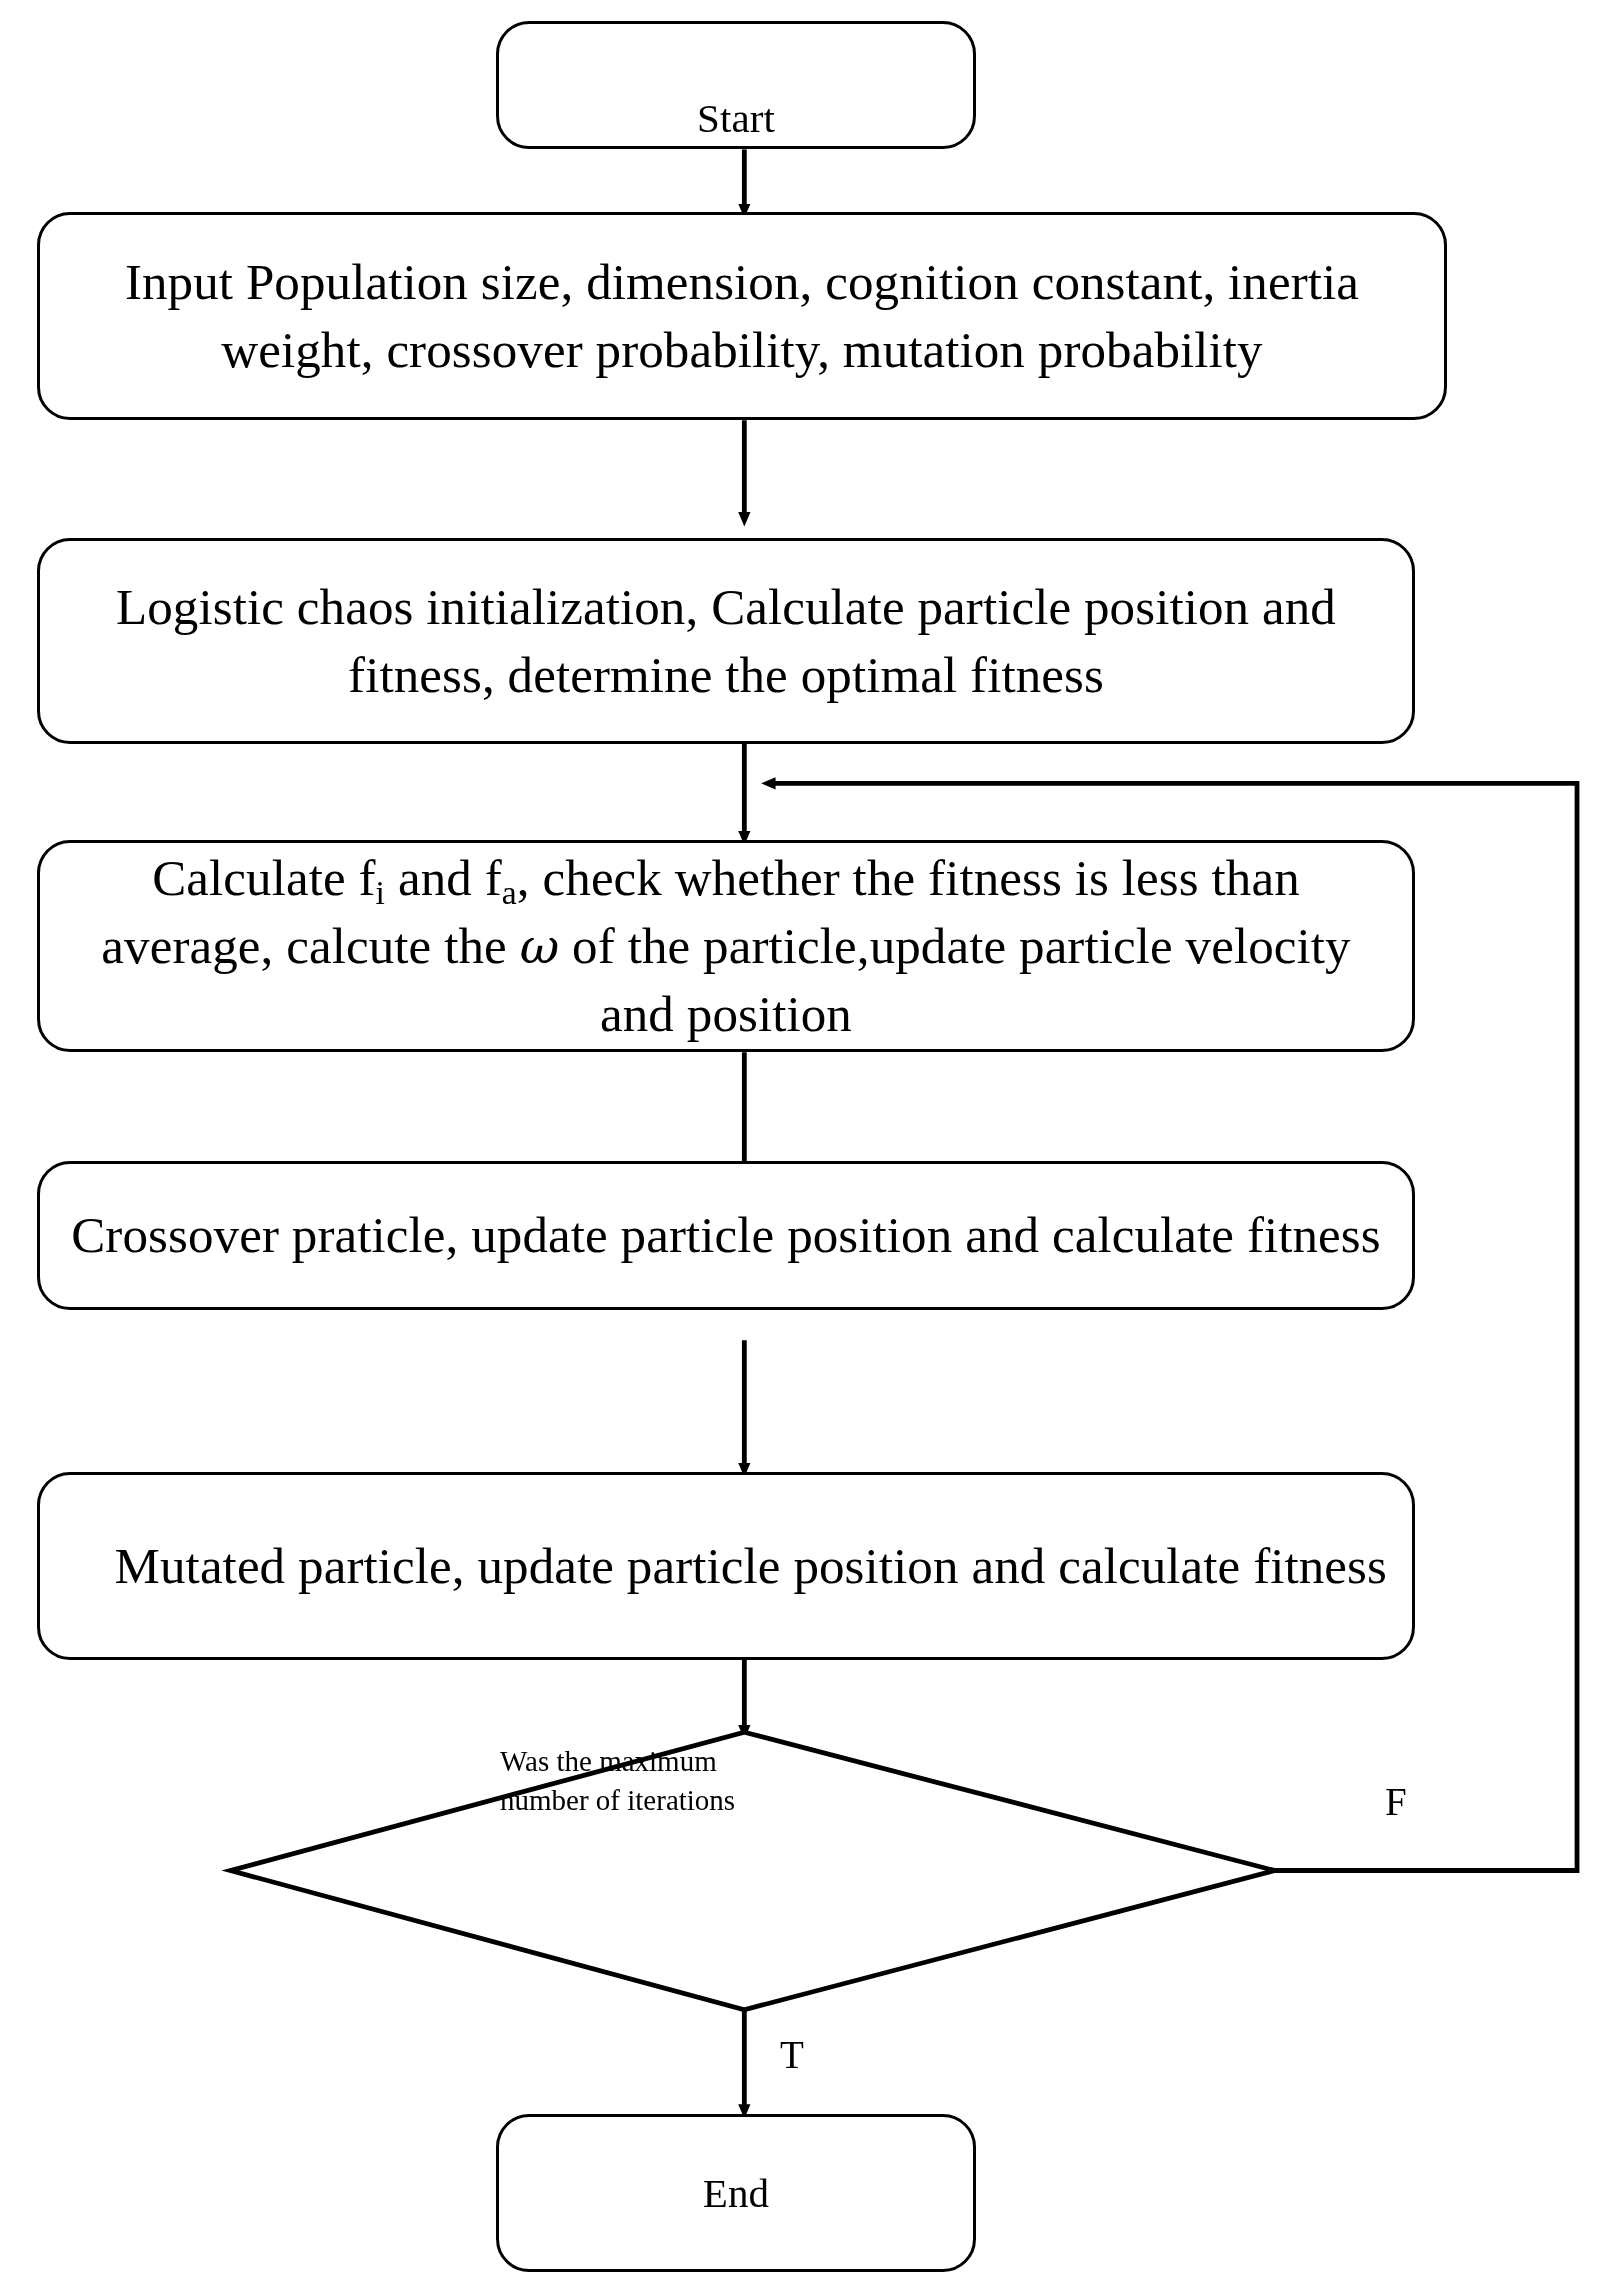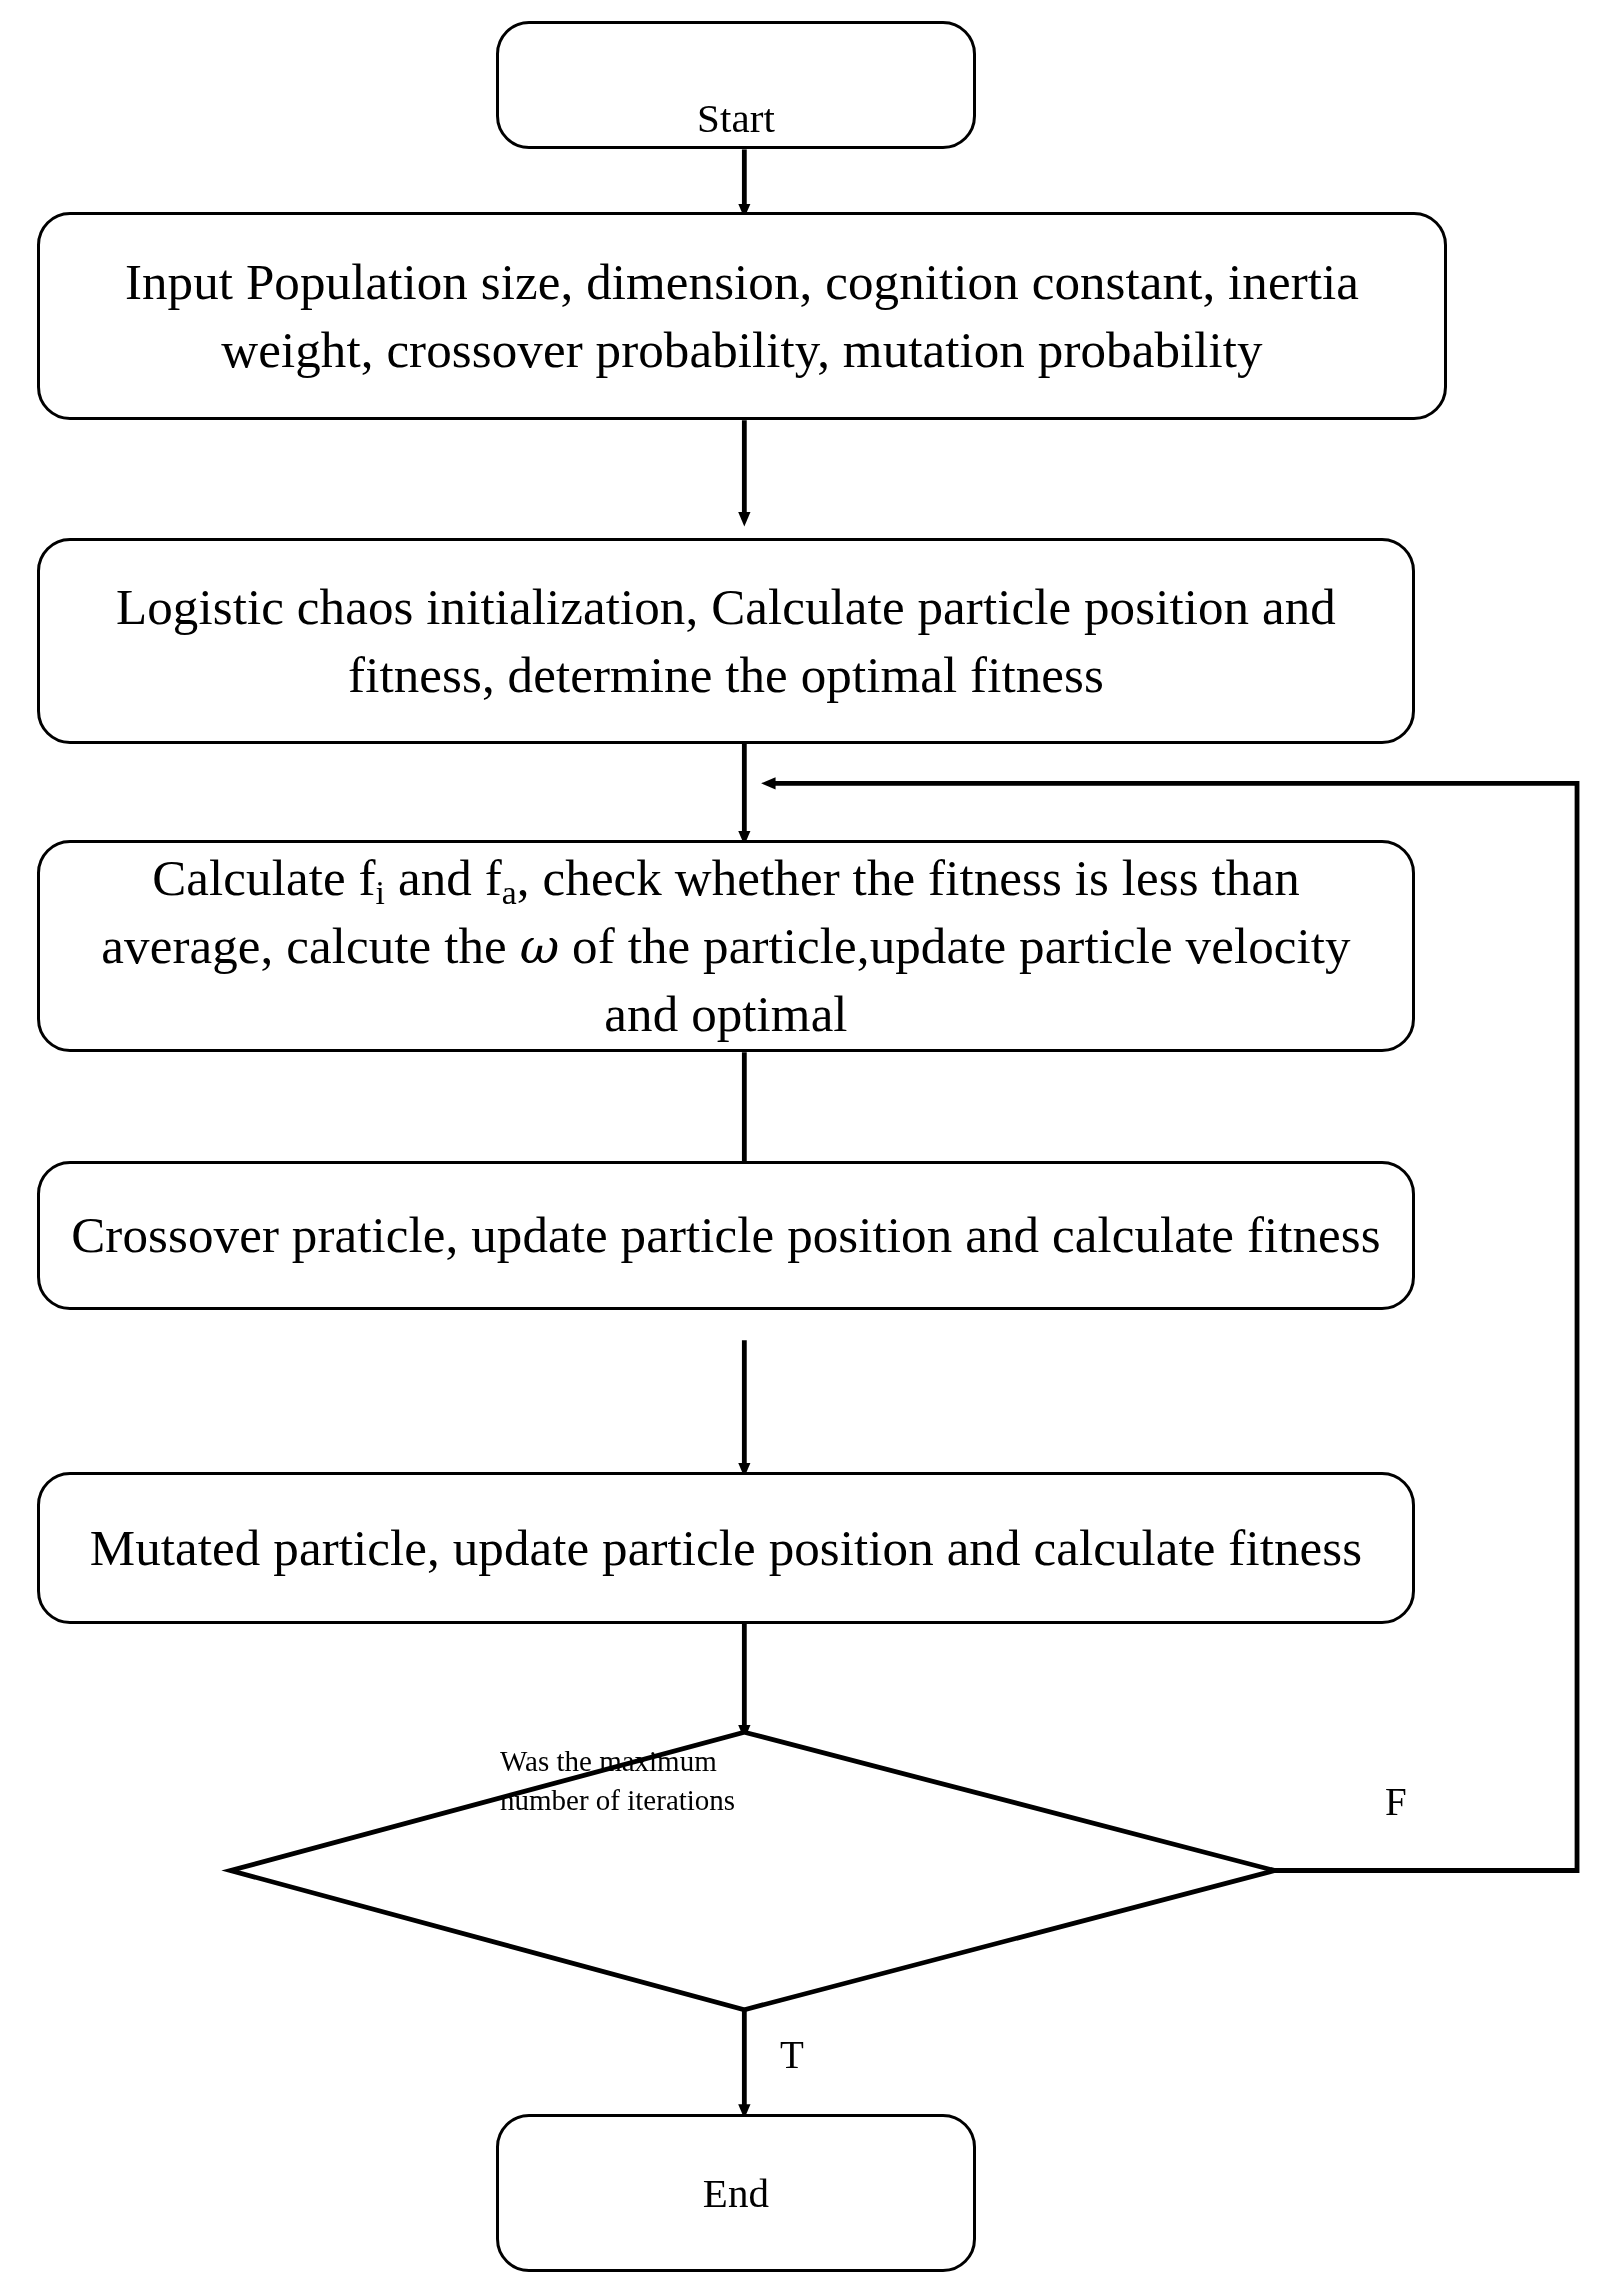--- a/index.html
+++ b/index.html
@@ -121,29 +121,29 @@
     <span class="txt">
       <span>Logistic chaos initialization, Calculate  particle position and</span>
       <span>fitness, determine the optimal fitness</span>
     </span>
   </div>
 
   <div class="node" style="left:37px; top:840px; width:1378px; height:212px;">
     <span class="txt">
       <span><span>Calculate f</span><sub>i</sub><span> and f</span><sub>a</sub><span>, check whether the fitness is less than</span></span>
       <span><span>average, calcute the </span><span class="omega">ω</span><span> of the particle,update particle velocity</span></span>
-      <span>and optimal</span>
+      <span>and position</span>
     </span>
   </div>
 
   <div class="node" style="left:37px; top:1161px; width:1378px; height:149px;">
     <span class="txt">Crossover praticle, update particle position and calculate fitness</span>
   </div>
 
-  <div class="node" style="left:37px; top:1472px; width:1378px; height:152px;">
+  <div class="node" style="left:37px; top:1472px; width:1378px; height:188px;text-align:right;">
     <span class="txt">Mutated particle, update particle position and calculate fitness</span>
   </div>
 
   <div class="diamond-label" style="left:500px; top:1742px; width:492px;">
     <div>Was the maximum</div>
     <div>number of iterations</div>
   </div>
 
   <div class="edge-label" style="left:1385px; top:1782px;">F</div>
 

